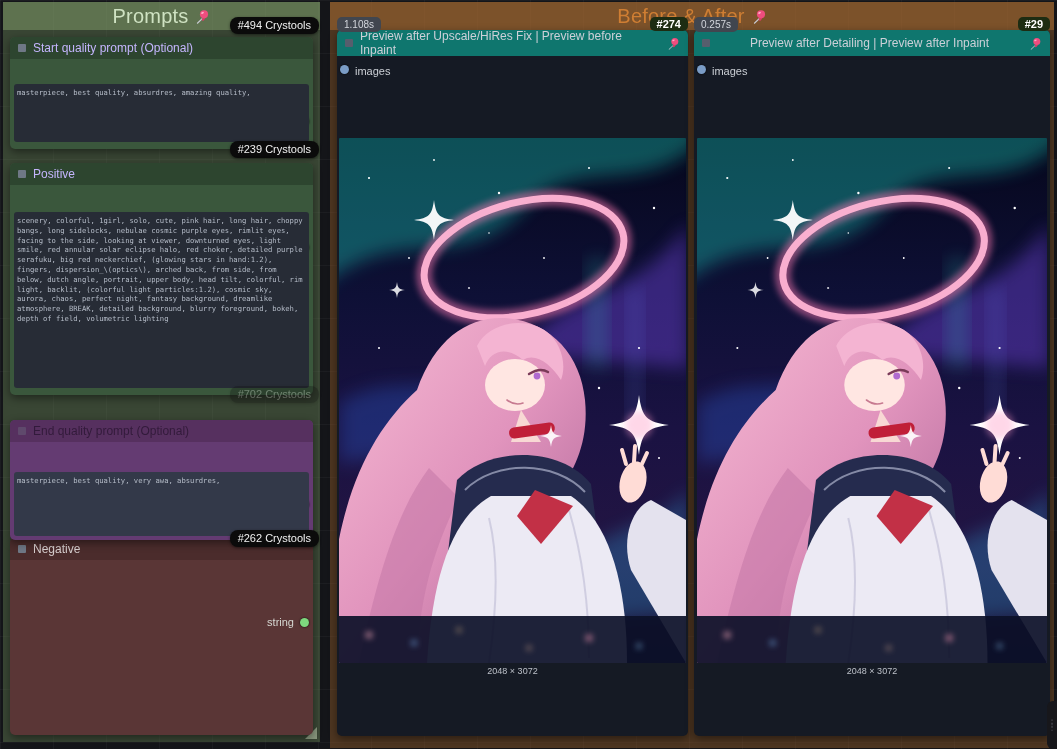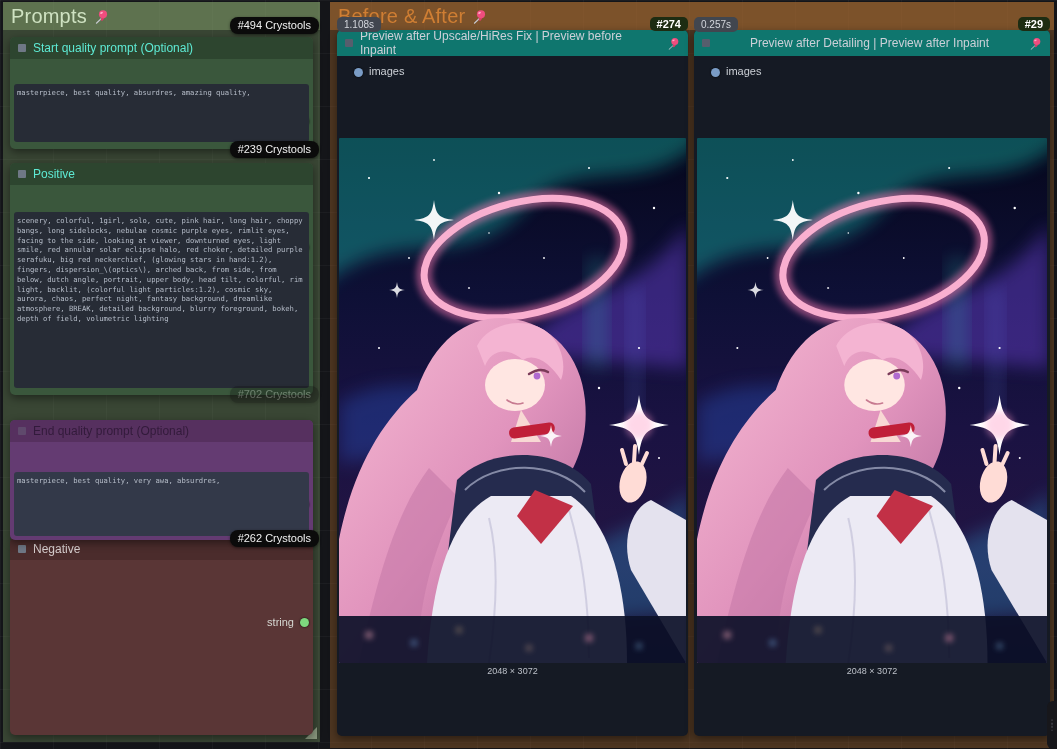--- a/index.html
+++ b/index.html
@@ -8,21 +8,21 @@
     background-color:#141519;
     background-image:
       linear-gradient(rgba(255,255,255,.035) 1px, transparent 1px),
       linear-gradient(90deg, rgba(255,255,255,.035) 1px, transparent 1px);
     background-size:53px 53px;
     font-family:"Liberation Sans", sans-serif;
     -webkit-font-smoothing:antialiased;
   }
   
   .group{position:absolute;}
-  .group-band{position:absolute;top:0;left:0;right:0;height:28px;display:flex;align-items:center;gap:7px;padding-left:8px;box-sizing:border-box;}
+  .group-band{position:absolute;top:0;left:0;right:0;height:28px;display:flex;align-items:center;gap:7px;padding-left:0;box-sizing:border-box;justify-content:center;}
   .group-title{font-size:20px;font-weight:bold;letter-spacing:.2px;}
   #group-prompts{left:3px;top:2px;width:317px;height:740px;background:rgba(118,150,96,.38);}
   #group-prompts .group-band{background:rgba(146,176,116,.42);}
   #group-prompts .group-title{color:#cfe2c2;font-weight:normal;}
   #group-ba{left:330px;top:2px;width:724px;height:746px;background:rgba(160,100,45,.42);}
   #group-ba .group-band{background:rgba(182,118,54,.45);}
   #group-ba .group-title{color:#cf7e33;font-weight:normal;}
   .resize-corner{position:absolute;right:3px;bottom:3px;width:0;height:0;
     border-left:12px solid transparent;border-bottom:12px solid rgba(205,222,190,.55);}
   
@@ -38,33 +38,33 @@
   .collapse-box{width:8px;height:8px;border-radius:1px;background:#6f7886;flex:none;}
   .out-row{display:flex;justify-content:flex-end;align-items:center;gap:6px;padding:8px 4px 0 0;font-size:11px;color:#d6d8d2;margin-top:48px;}
   .dot{width:9px;height:9px;border-radius:50%;flex:none;}
   .dot-out{background:#7ed87e;box-shadow:0 0 2px #000;}
   .dot-in{background:#7a9cc6;box-shadow:0 0 2px #000;}
   .textbox{position:absolute;left:4px;right:4px;background:#272c36;border-radius:3px;
     color:#b6bdc9;font-family:"DejaVu Sans Mono", monospace;font-size:7.2px;line-height:9.8px;
     padding:4px 3px 4px 3px;white-space:pre-wrap;word-break:break-word;overflow:hidden;box-sizing:border-box;}
   
   .n-green{background:#3a573c;}
-  .n-green .node-header{background:#2d452f;color:#5eead4;}
+  .n-green .node-header{background:#2d452f;color:#c4b5fd;}
   
   .n-purple{background:#643b72;z-index:3;}
   .n-purple .node-header{background:#56305f;color:rgba(22,10,30,.55);}
   .n-purple .textbox{background:#333949;}
   
   .n-red{background:#5a3636;}
   .n-red .node-header{background:#4b2c2c;color:#d8d0d0;}
   
   .n-preview{background:#151a24;}
   .n-preview .node-header{height:26px;background:#0f766e;color:#ccd0d8;justify-content:space-between;}
   .n-preview .collapse-box{background:#565e6d;}
-  .in-row{display:flex;align-items:flex-end;gap:6px;padding:9px 10px 0 17px;font-size:11px;color:#ccd0d6;}
+  .in-row{display:flex;align-items:flex-start;gap:6px;padding:9px 10px 0 3px;font-size:11px;color:#ccd0d6;}
   .art-wrap{position:absolute;top:108px;}
   .art-wrap svg{display:block;border-radius:1px;}
   .img-caption{position:absolute;top:636px;left:0;right:0;text-align:center;font-size:9px;color:#bcc0c8;}
   
   .pin{width:15px;height:15px;flex:none;display:inline-block;}
   .node-header .pin{width:13px;height:13px;}
   
   .faint{opacity:.28;z-index:1;}
   
   .panel-handle{position:absolute;left:1047px;top:701px;width:10px;height:48px;background:#17171b;

